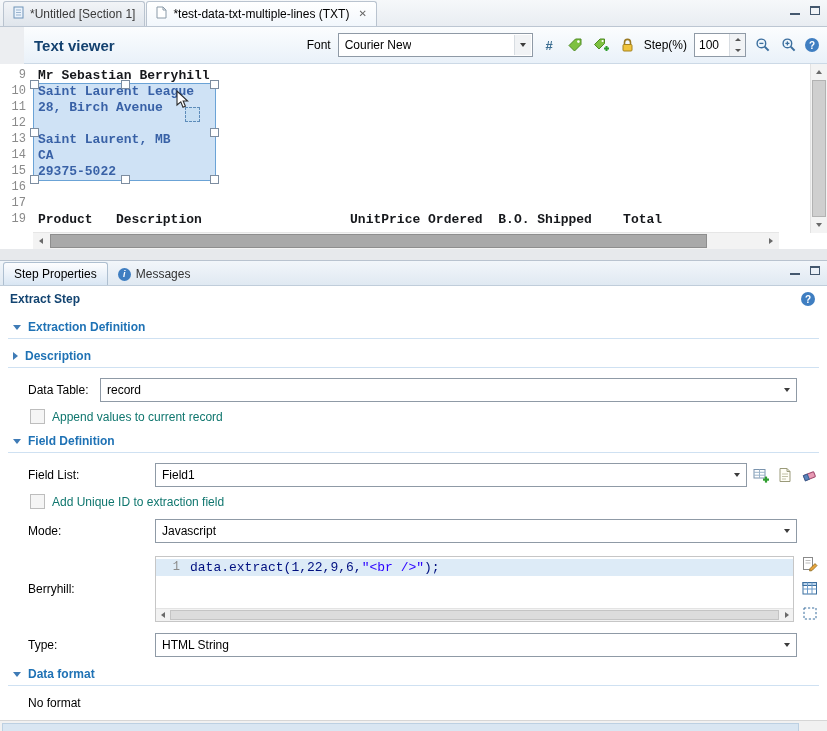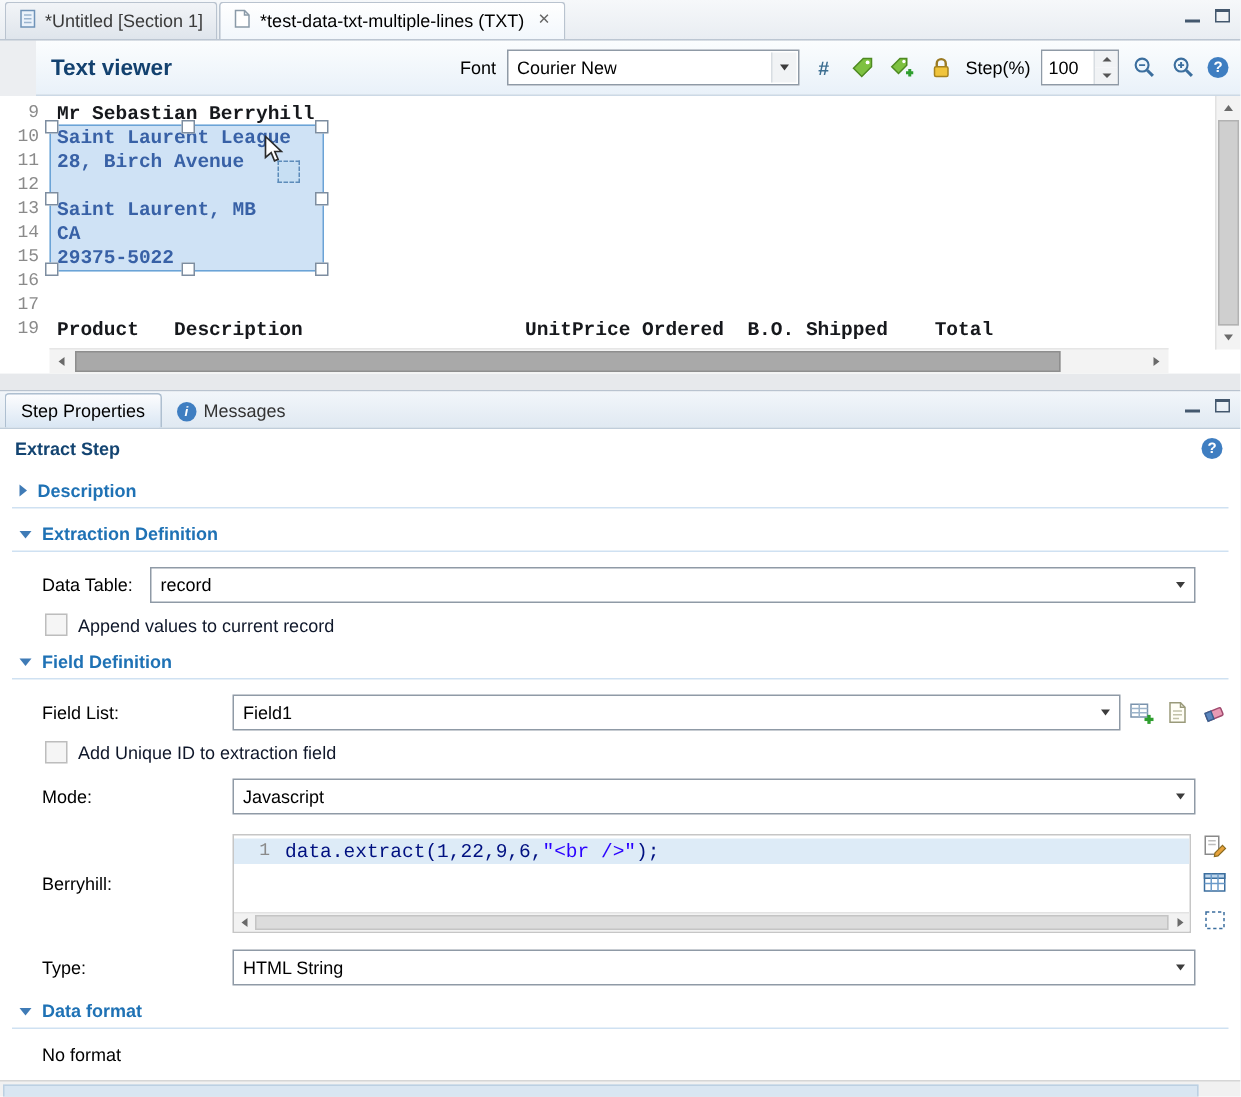--- a/index.html
+++ b/index.html
@@ -98,21 +98,21 @@
   .sect{display:flex;align-items:center;gap:7px;margin:5px 8px 0 8px;padding:5px 5px 4px 5px;
         border-bottom:1px solid #cfe1f2;cursor:pointer;}
   .sectlab{font-weight:bold;color:#1f72b5;}
   .row{display:flex;align-items:center;margin:10px 30px 0 28px;}
   .row .lab{flex:0 0 auto;}
   .rdt .lab{width:72px;}
   .rfd .lab{width:127px;}
   .combo.grow{flex:1;}
   .cbrow{display:flex;align-items:center;gap:7px;margin:7px 30px 0 30px;}
   .cb{width:13px;height:13px;border:1px solid #bdbdbd;background:#f5f5f5;flex:0 0 13px;}
-  .cblab{color:#0f172a;}
+  .cblab{color:#0f766e;}
   .rfl{display:flex;align-items:center;margin:10px 8px 0 28px;gap:5px;}
   .rfl .lab{flex:0 0 122px;}
   .iconbtn{width:19px;height:19px;display:inline-flex;align-items:center;justify-content:center;cursor:pointer;}
   .rex{display:flex;align-items:center;margin:11px 8px 0 28px;gap:6px;}
   .rex .lab{flex:0 0 121px;}
   .editor{flex:1;height:64px;border:1px solid #c6c6c6;position:relative;background:#fff;overflow:hidden;}
   .cline{position:absolute;left:0;top:2px;right:0;height:17px;background:#ddebf7;display:flex;align-items:center;}
   .gut{width:24px;flex:0 0 24px;text-align:right;padding-right:10px;color:#8a8a8a;
        font-family:"Liberation Mono",monospace;font-size:12px;}
   .codetext{font-family:"Liberation Mono","DejaVu Sans Mono",monospace;font-size:13px;white-space:pre;color:#001080;}
@@ -321,27 +321,27 @@
       </div>
     </div>
 
     <div class="pcontent">
       <div class="ptitlerow">
         <span class="ptitle">Extract Step</span>
         <span class="helpbtn">?</span>
       </div>
 
       <div class="sect">
+        <i class="tw-d"></i>
+        <span class="sectlab">Extraction Definition</span>
+      </div>
+
+      <div class="sect">
         <i class="tw-r"></i>
         <span class="sectlab">Description</span>
-      </div>
-
-      <div class="sect">
-        <i class="tw-d"></i>
-        <span class="sectlab">Extraction Definition</span>
       </div>
       <div class="row rdt">
         <span class="lab">Data Table:</span>
         <div class="combo flat grow">
           <span class="cval">record</span>
           <span class="carrow">
               <i class="tri-d"></i>
             </span>
         </div>
       </div>

